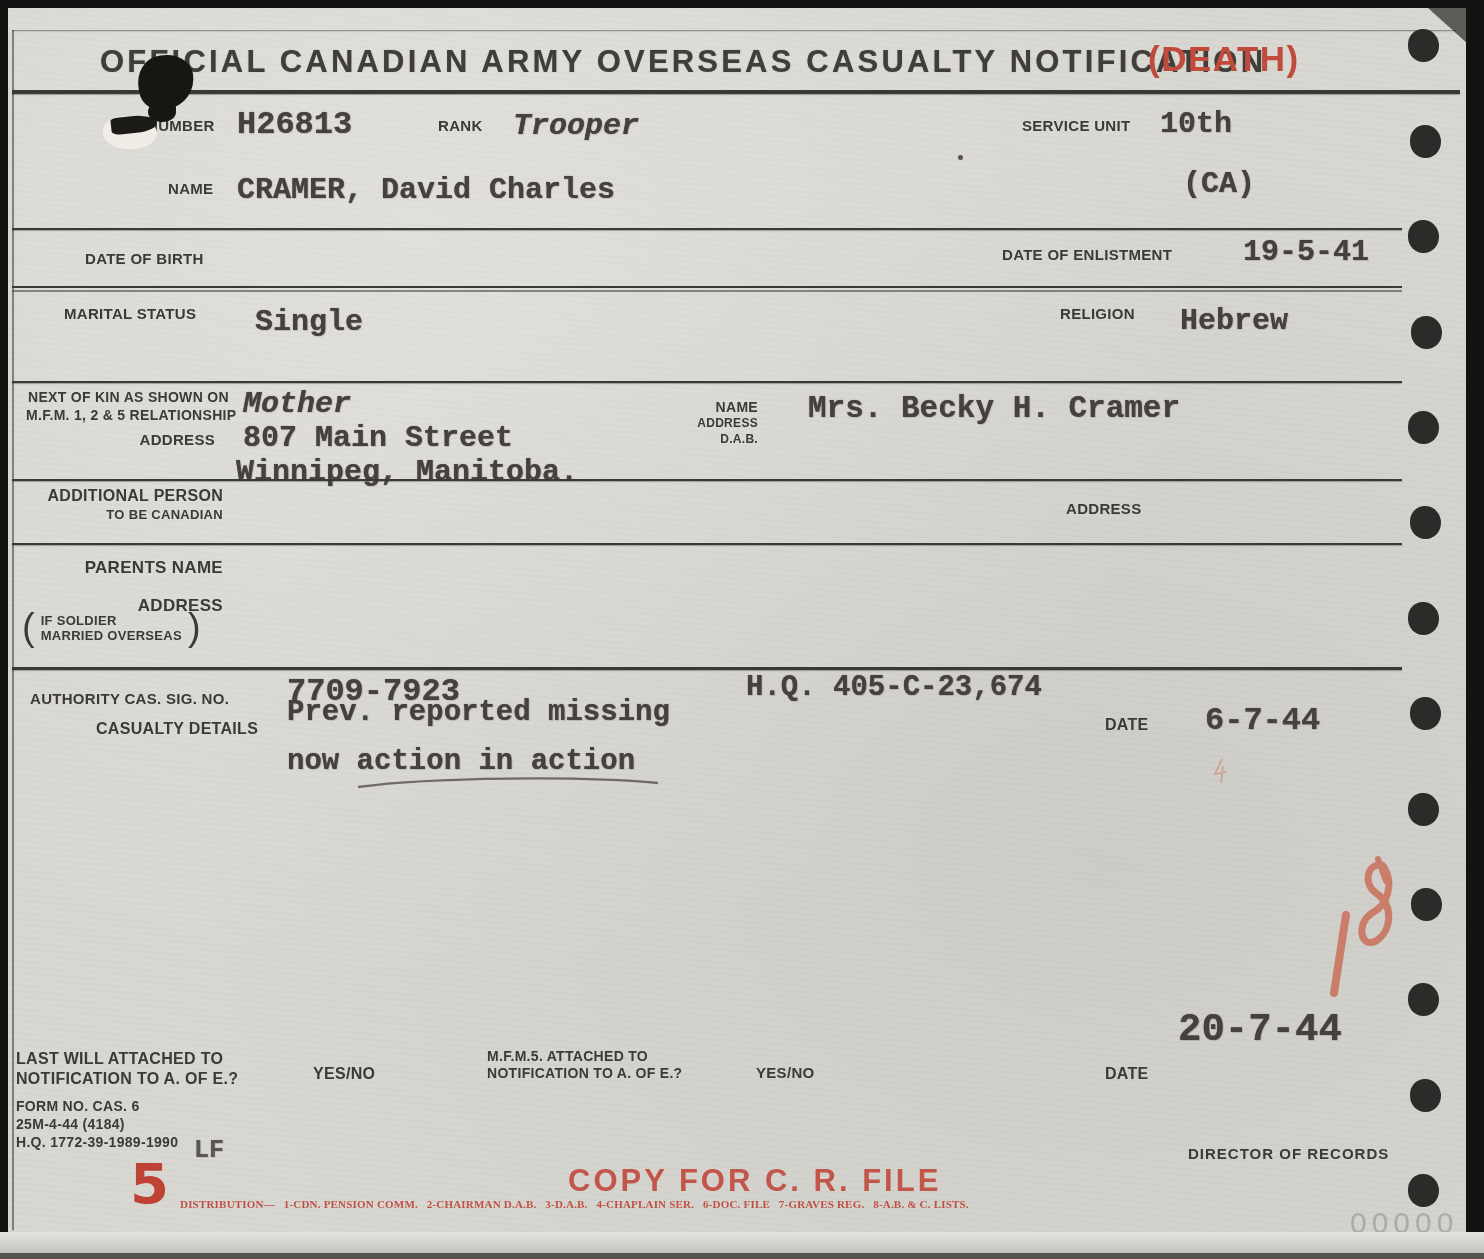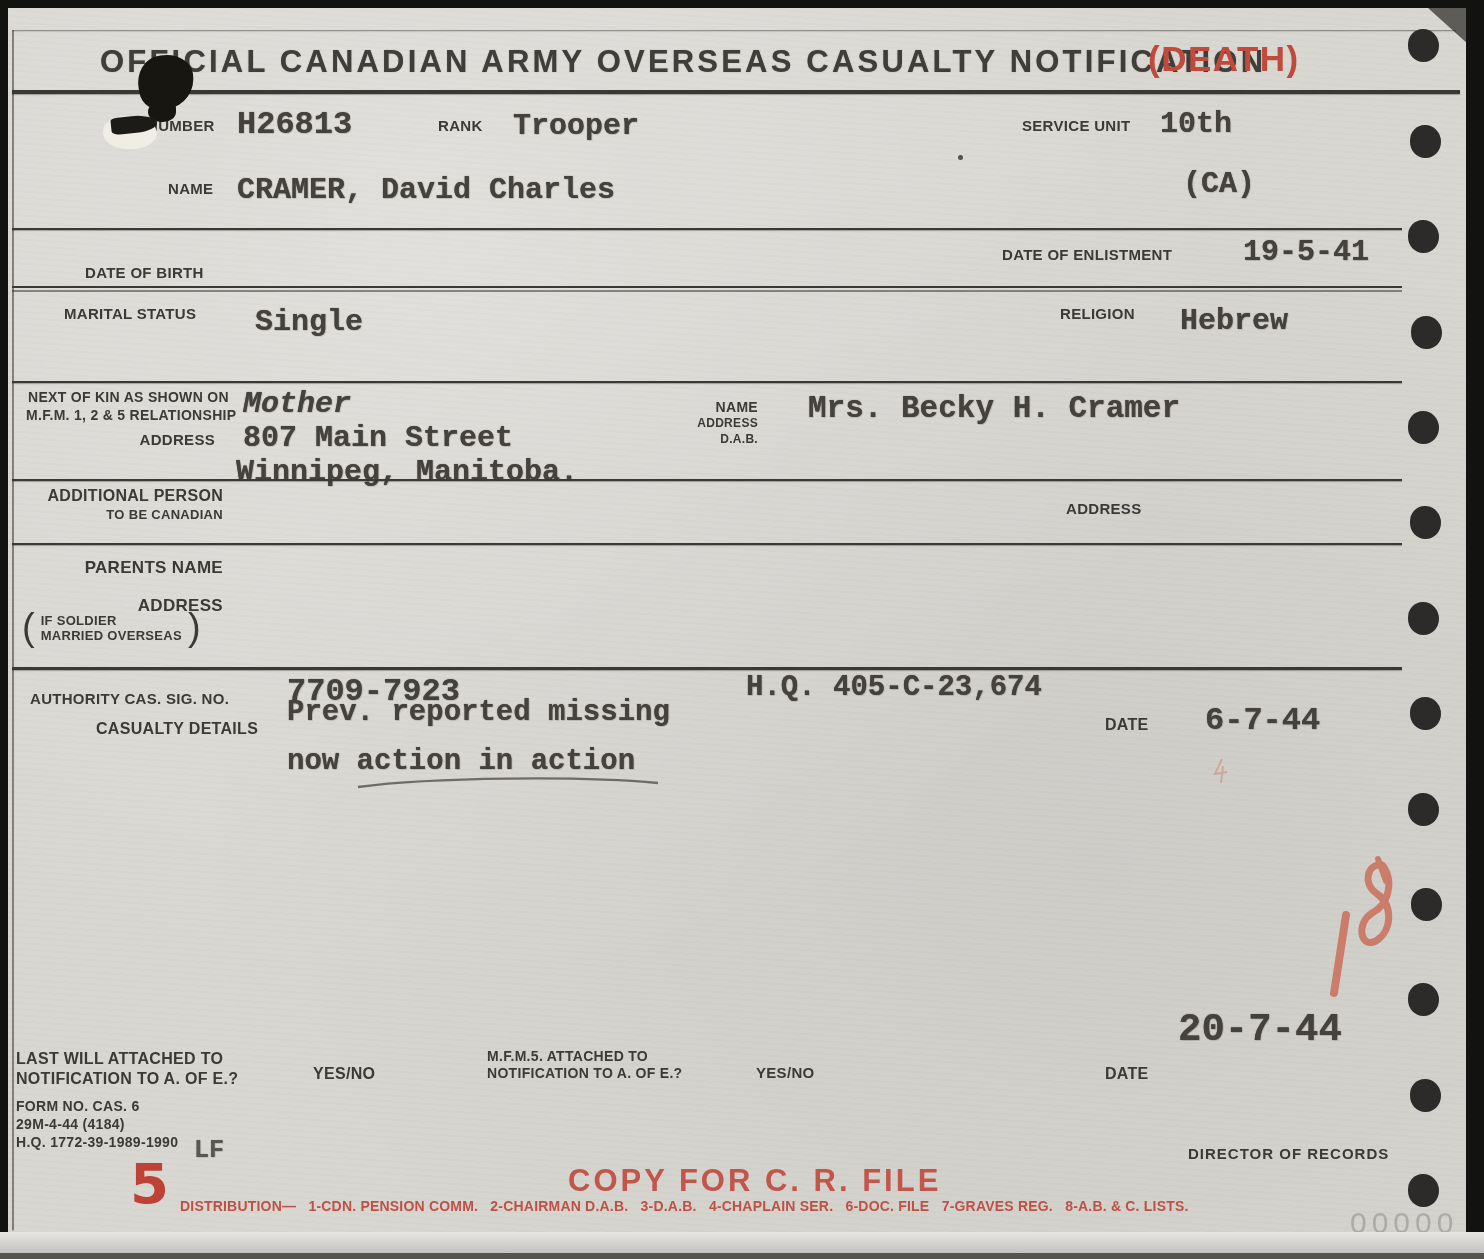--- a/index.html
+++ b/index.html
@@ -41,32 +41,32 @@
   <div class="rule" style="left:4px;top:22px;width:2px;height:1200px;opacity:.55;"></div>
 
   <div class="abs" style="left:92px;top:36px;font-size:31px;font-weight:700;letter-spacing:3.2px;color:#403e3a;text-shadow:0 0 1px rgba(64,62,58,.5);">OFFICIAL CANADIAN ARMY OVERSEAS CASUALTY NOTIFICATION</div>
   <div class="abs" style="left:1140px;top:31px;font-size:35px;font-weight:700;letter-spacing:1.5px;color:#c04a3c;">(DEATH)</div>
 
   <div class="rule" style="left:4px;top:82px;width:1448px;height:4px;"></div>
 
   <div class="abs lbl" style="left:139px;top:109px;">NUMBER</div>
   <div class="abs typed" style="left:229px;top:98px;font-size:32px;">H26813</div>
   <div class="abs lbl" style="left:430px;top:109px;">RANK</div>
-  <div class="abs typed" style="left:505px;top:101px;">Trooper</div>
+  <div class="abs typed" style="left:505px;top:101px;font-style:italic;">Trooper</div>
   <div class="abs lbl" style="left:1014px;top:109px;">SERVICE UNIT</div>
   <div class="abs typed" style="left:1152px;top:99px;">10th</div>
   <div class="abs" style="left:950px;top:147px;width:5px;height:5px;background:#55514b;border-radius:50%;"></div>
   <div class="abs typed" style="left:1175px;top:159px;">(CA)</div>
 
   <div class="abs lbl" style="left:160px;top:172px;">NAME</div>
   <div class="abs typed" style="left:229px;top:165px;">CRAMER, David Charles</div>
 
   <div class="rule" style="left:4px;top:220px;width:1390px;height:2px;"></div>
 
-  <div class="abs lbl" style="left:77px;top:256px;">DATE OF BIRTH</div>
+  <div class="abs lbl" style="left:77px;top:242px;">DATE OF BIRTH</div>
   <div class="abs lbl" style="left:994px;top:238px;">DATE OF ENLISTMENT</div>
   <div class="abs typed" style="left:1235px;top:227px;">19-5-41</div>
 
   <div class="rule" style="left:4px;top:278px;width:1390px;height:2px;box-shadow:0 4px 0 rgba(58,57,53,.55);"></div>
 
   <div class="abs lbl" style="left:56px;top:297px;">MARITAL STATUS</div>
   <div class="abs typed" style="left:247px;top:297px;">Single</div>
   <div class="abs lbl" style="left:1052px;top:297px;">RELIGION</div>
   <div class="abs typed" style="left:1172px;top:296px;">Hebrew</div>
 
@@ -130,28 +130,28 @@
   <div class="abs lbl" style="left:8px;top:1042px;font-size:16px;">LAST WILL ATTACHED TO</div>
   <div class="abs lbl" style="left:8px;top:1062px;font-size:16px;">NOTIFICATION TO A. OF E.?</div>
   <div class="abs lbl" style="left:305px;top:1057px;font-size:16px;">YES/NO</div>
   <div class="abs lbl" style="left:479px;top:1040px;font-size:14px;">M.F.M.5. ATTACHED TO</div>
   <div class="abs lbl" style="left:479px;top:1057px;font-size:14px;">NOTIFICATION TO A. OF E.?</div>
   <div class="abs lbl" style="left:748px;top:1056px;font-size:15px;">YES/NO</div>
   <div class="abs lbl" style="left:1097px;top:1057px;font-size:16px;">DATE</div>
   <div class="abs typed" style="left:1170px;top:1000px;font-size:39px;">20-7-44</div>
 
   <div class="abs lbl" style="left:8px;top:1090px;font-size:14px;">FORM NO. CAS. 6</div>
-  <div class="abs lbl" style="left:8px;top:1108px;font-size:14px;">29M-4-44 (4184)</div>
+  <div class="abs lbl" style="left:8px;top:1108px;font-size:14px;">25M-4-44 (4184)</div>
   <div class="abs lbl" style="left:8px;top:1126px;font-size:14px;">H.Q. 1772-39-1989-1990</div>
   <div class="abs typed" style="left:186px;top:1128px;font-size:25px;opacity:.85;">LF</div>
   <div class="abs lbl" style="left:1180px;top:1137px;font-size:15px;letter-spacing:1px;">DIRECTOR OF RECORDS</div>
 
   <div class="abs red" style="left:122px;top:1148px;font-family:'DejaVu Sans',sans-serif;font-size:56px;line-height:1;color:#bf4236;">5</div>
   <div class="abs red" style="left:560px;top:1155px;font-size:31px;letter-spacing:3px;color:#c2564a;">COPY FOR C. R. FILE</div>
-  <div class="abs red pre" style="left:172px;top:1190px;font-size:14px;letter-spacing:.2px;color:#bf5044;">DISTRIBUTION—   1-CDN. PENSION COMM.   2-CHAIRMAN D.A.B.   3-D.A.B.   4-CHAPLAIN SER.   6-DOC. FILE   7-GRAVES REG.   8-A.B. &amp; C. LISTS.</div>
+  <div class="abs red pre" style="left:172px;top:1190px;font-size:11px;letter-spacing:.2px;color:#bf5044;font-family:Liberation Serif, serif;">DISTRIBUTION—   1-CDN. PENSION COMM.   2-CHAIRMAN D.A.B.   3-D.A.B.   4-CHAPLAIN SER.   6-DOC. FILE   7-GRAVES REG.   8-A.B. &amp; C. LISTS.</div>
 
   <div class="abs" style="left:1342px;top:1198px;font-size:30px;font-weight:400;letter-spacing:5px;color:rgba(125,124,118,.45);">00000</div>
 
   <div class="abs" style="left:130px;top:47px;width:56px;height:54px;background:#171611;border-radius:46% 54% 58% 42%/55% 45% 60% 40%;transform:rotate(-10deg);"></div>
   <div class="abs" style="left:140px;top:92px;width:28px;height:22px;background:#171611;border-radius:60% 40% 50% 50%;"></div>
   <div class="abs" style="left:95px;top:108px;width:54px;height:33px;background:#efede6;border-radius:45% 55% 50% 50%;"></div>
   <div class="abs" style="left:103px;top:108px;width:46px;height:17px;background:#1c1b17;border-radius:20% 70% 60% 30%;transform:rotate(-6deg);"></div>
 
   <div class="abs" style="left:1420px;top:0;width:38px;height:36px;background:#1a1a18;clip-path:polygon(100% 0,0 0,100% 95%);opacity:.65;"></div>
 

